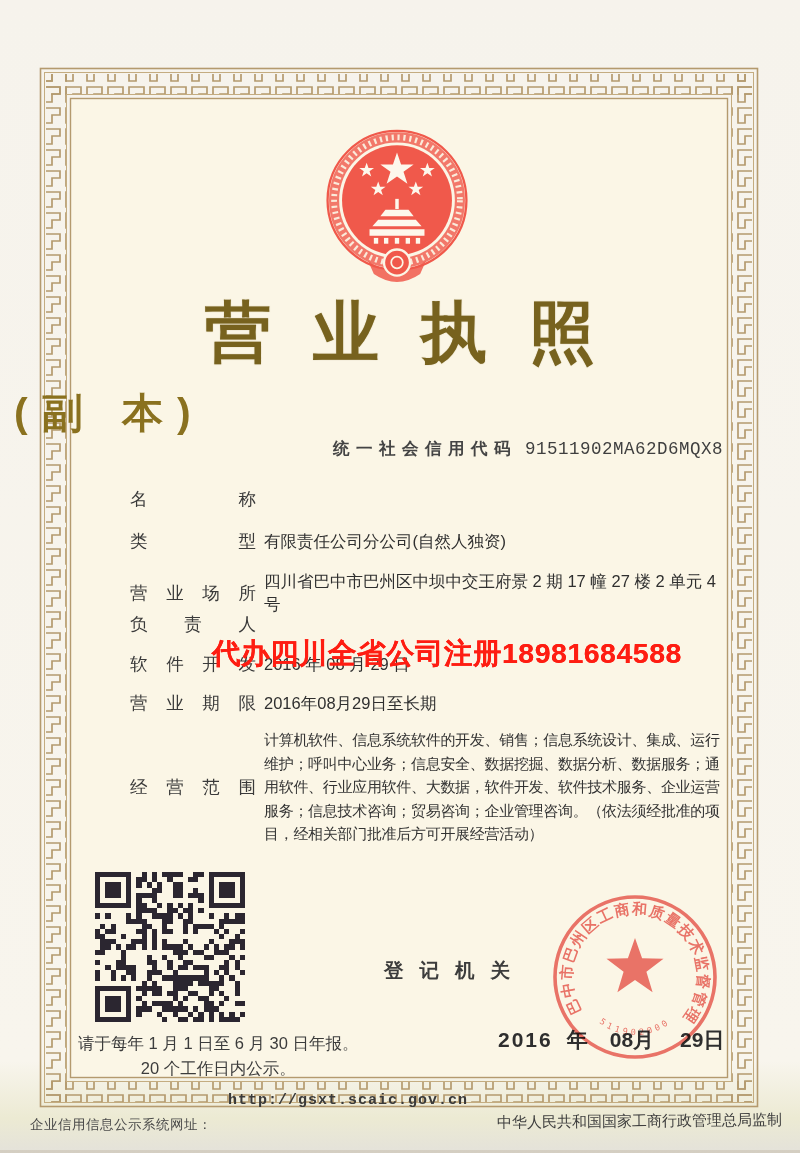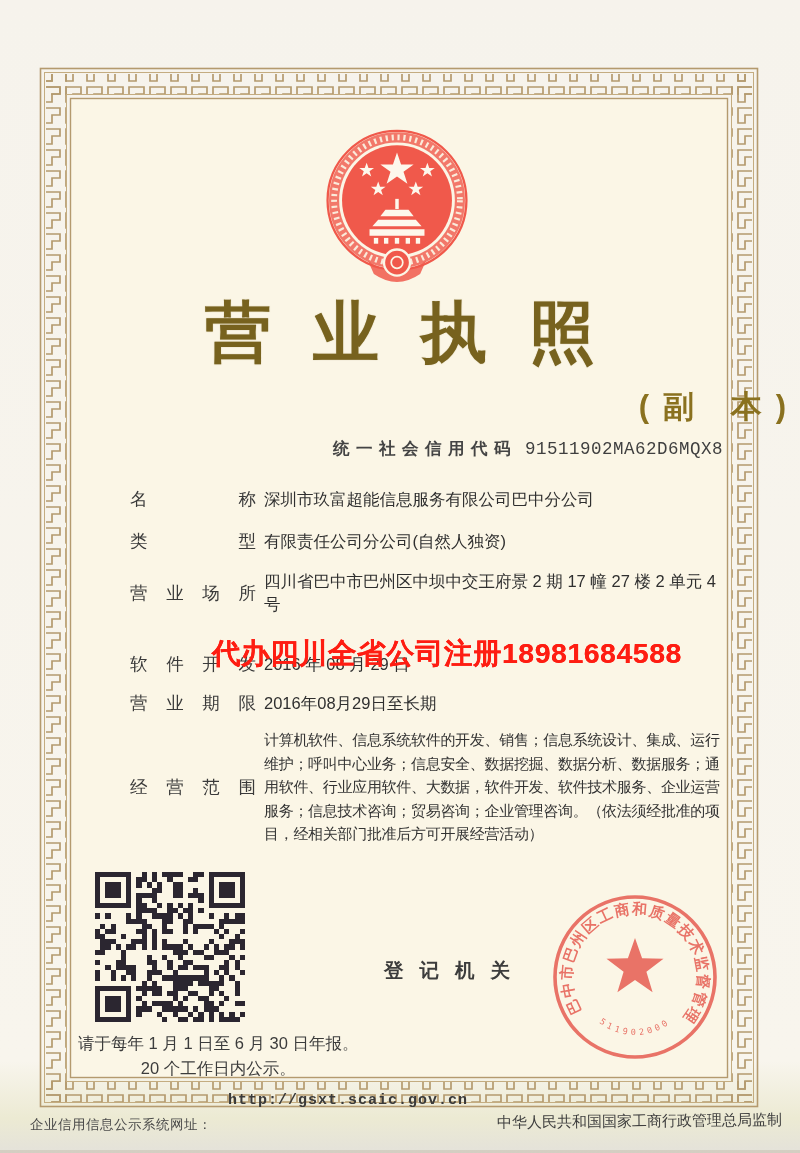--- a/index.html
+++ b/index.html
@@ -26,22 +26,22 @@
 
   .title{
     position:absolute;left:0;top:288px;width:800px;
     text-align:center;
     font-size:66px;font-weight:700;color:#77621e;
     letter-spacing:42px;text-indent:42px;
     text-shadow:0 0 1px rgba(119,98,30,.5);
   }
   .subtitle{
     position:absolute;left:0;top:386px;width:800px;
-    text-align:right;
-    font-size:31px;font-weight:600;color:#8a711f;
+    text-align:left;
+    font-size:41px;font-weight:600;color:#8a711f;
     letter-spacing:14px;text-indent:14px;
   }
   .code-row{
     position:absolute;left:333px;top:438px;
     display:flex;align-items:baseline;
   }
   .code-label{
     font-size:16.5px;font-weight:700;color:#444;
     letter-spacing:6.5px;
   }
@@ -167,29 +167,32 @@
     <div class="title">营业执照</div>
     <div class="subtitle">(副 本)</div>
 
     <div class="code-row">
       <span class="code-label">统一社会信用代码</span>
       <span class="code-value">91511902MA62D6MQX8</span>
     </div>
 
     <div class="field-row" style="top:487px">
       <span class="field-label">名称</span>
-      <span class="field-value">深圳市玖富超能信息服务有限公司巴中分公司</span>
     </div>
     <div class="field-row" style="top:529px">
       <span class="field-label">类型</span>
       <span class="field-value">有限责任公司分公司(自然人独资)</span>
     </div>
     <div class="field-row" style="top:570px">
       <span class="field-label">营业场所</span>
       <span class="field-value">四川省巴中市巴州区中坝中交王府景 2 期 17 幢 27 楼 2 单元 4 号</span>
+    </div>
+    <div class="field-row" style="top:612px">
+      <span class="field-label">负责人</span>
+      <span class="field-value"></span>
     </div>
     <div class="field-row" style="top:652px">
       <span class="field-label">软件开发</span>
       <span class="field-value">2016 年 08 月 29 日</span>
     </div>
     <div class="field-row" style="top:691px">
       <span class="field-label">营业期限</span>
       <span class="field-value">2016年08月29日至长期</span>
     </div>
     <div class="field-row" style="top:728px">
@@ -592,20 +595,26 @@
             <rect x="24" y="28" width="1" height="1"></rect>
             <rect x="25" y="28" width="1" height="1"></rect>
             <rect x="26" y="28" width="1" height="1"></rect>
             <rect x="27" y="28" width="1" height="1"></rect>
           </g>
         </svg>
     </div>
 
     <div class="authority">登记机关</div>
 
+    <div class="issue-date">
+      <span class="y">2016</span>
+      <span class="yu">年</span>
+      <span class="m">08月</span>
+      <span class="d">29日</span>
+    </div>
 
     <svg class="seal" viewBox="545 885 185 185">
       <g opacity=".82">
         <circle cx="635" cy="977" r="80" fill="none" stroke="#e4564b" stroke-width="3.6"></circle>
         <path fill="#e4564b" d="M635,938 L627.9,958.3 606.5,958.7 623.6,971.7 617.4,992.3 635,980 652.6,992.3 646.4,971.7 663.5,958.7 642.1,958.3 Z"></path>
         <defs>
           <path id="sealTopArc" d="M 583,1013 A 63.2 63.2 0 1 1 687,1013"></path>
           <path id="sealBottomArc" d="M 596,1020 A 58 58 0 0 0 674,1020"></path>
         </defs>
         <text fill="#e4564b" font-size="15" font-weight="600" letter-spacing="1.5" font-family="'DejaVu Sans',sans-serif">

